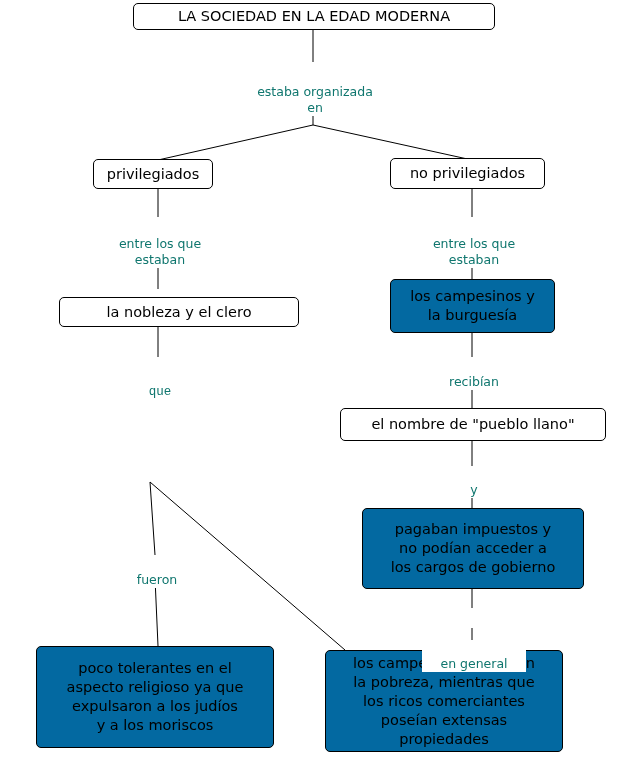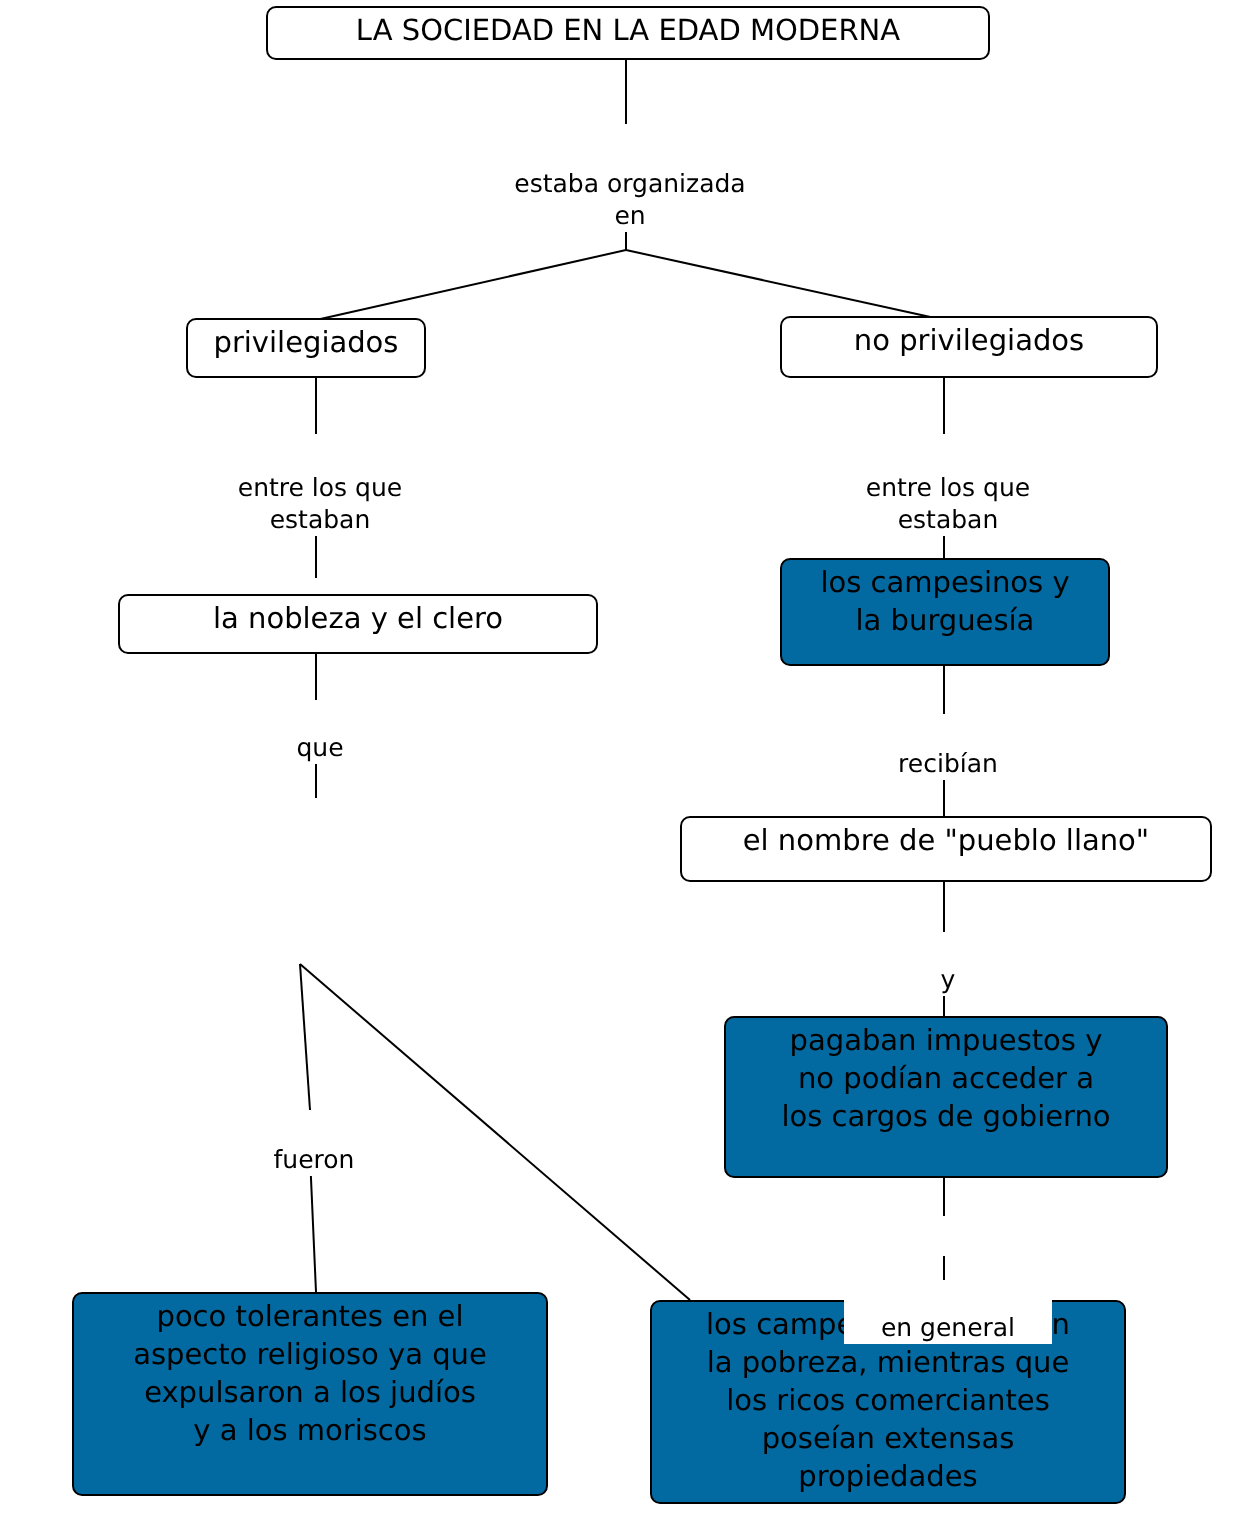--- a/index.html
+++ b/index.html
@@ -24,35 +24,36 @@
     width: 621px;
     height: 758px;
   }
   .node {
     position: absolute;
     box-sizing: border-box;
     border: 1px solid #000000;
     border-radius: 5px;
     background: #ffffff;
     display: flex;
+    align-items: center;
     justify-content: center;
     text-align: center;
     font-size: 14.5px;
     line-height: 19px;
     color: #000000;
     padding: 3px 8px;
   }
   .node.shaded {
     background: #0369a1;
   }
   .link-label {
     position: absolute;
     font-size: 12.5px;
     line-height: 16px;
-    color: #000000;
+    color: #0f766e;
     text-align: center;
     white-space: pre-line;
     background: #ffffff;
     padding: 0 2px;
   }
 </style>
 </head>
 <body>
 
 <div id="canvas">
@@ -91,21 +92,21 @@
   </svg>
 
   <div class="node" style="left:133px; top:3px; width:362px; height:27px; font-weight:normal;">
     <span>LA SOCIEDAD EN LA EDAD MODERNA</span>
   </div>
 
   <div class="node" style="left:93px; top:159px; width:120px; height:30px;">
     <span>privilegiados</span>
   </div>
 
-  <div class="node" style="left:390px; top:158px; width:189px; height:31px;">
+  <div class="node" style="left:390px; top:158px; width:155px; height:31px;">
     <span>no privilegiados</span>
   </div>
 
   <div class="node" style="left:59px; top:297px; width:240px; height:30px;">
     <span>la nobleza y el clero</span>
   </div>
 
   <div class="node shaded" style="left:390px; top:279px; width:165px; height:54px; white-space:pre-line;">
     <span>los campesinos y
 la burguesía</span>
@@ -144,21 +145,21 @@
   <div class="link-label" style="left:98px; top:220px; width:120px;">
     <span>entre los que
 estaban</span>
   </div>
 
   <div class="link-label" style="left:412px; top:220px; width:120px;">
     <span>entre los que
 estaban</span>
   </div>
 
-  <div class="link-label" style="left:128px; top:350px; width:60px;">
+  <div class="link-label" style="left:128px; top:368px; width:60px;font-family:Liberation Mono, monospace;">
     <span>que</span>
   </div>
 
   <div class="link-label" style="left:432px; top:358px; width:80px;">
     <span>recibían</span>
   </div>
 
   <div class="link-label" style="left:452px; top:466px; width:40px;">
     <span>y</span>
   </div>

